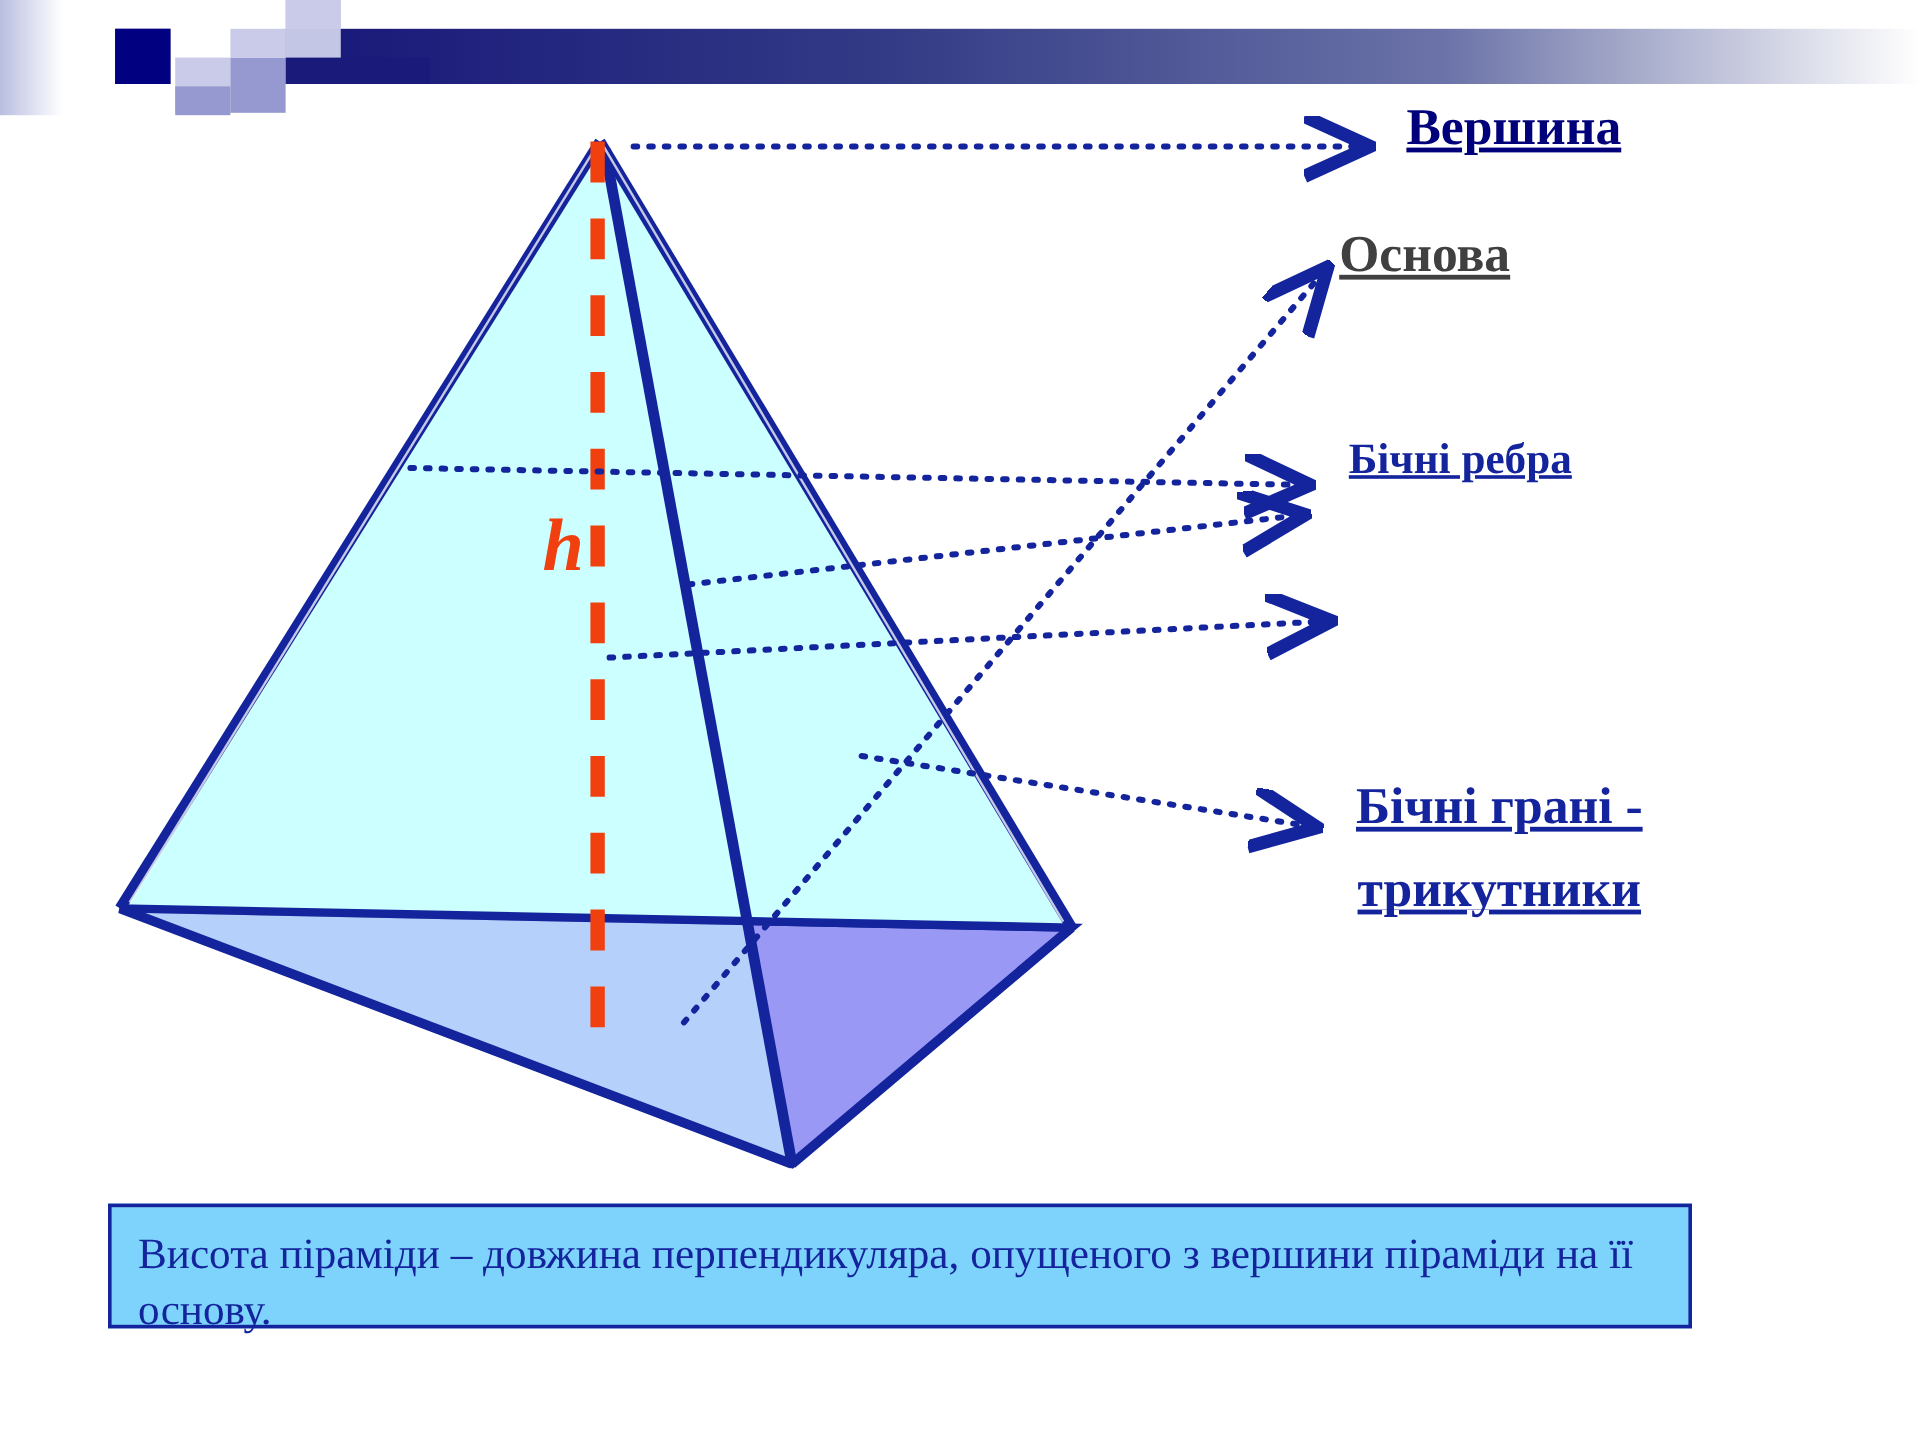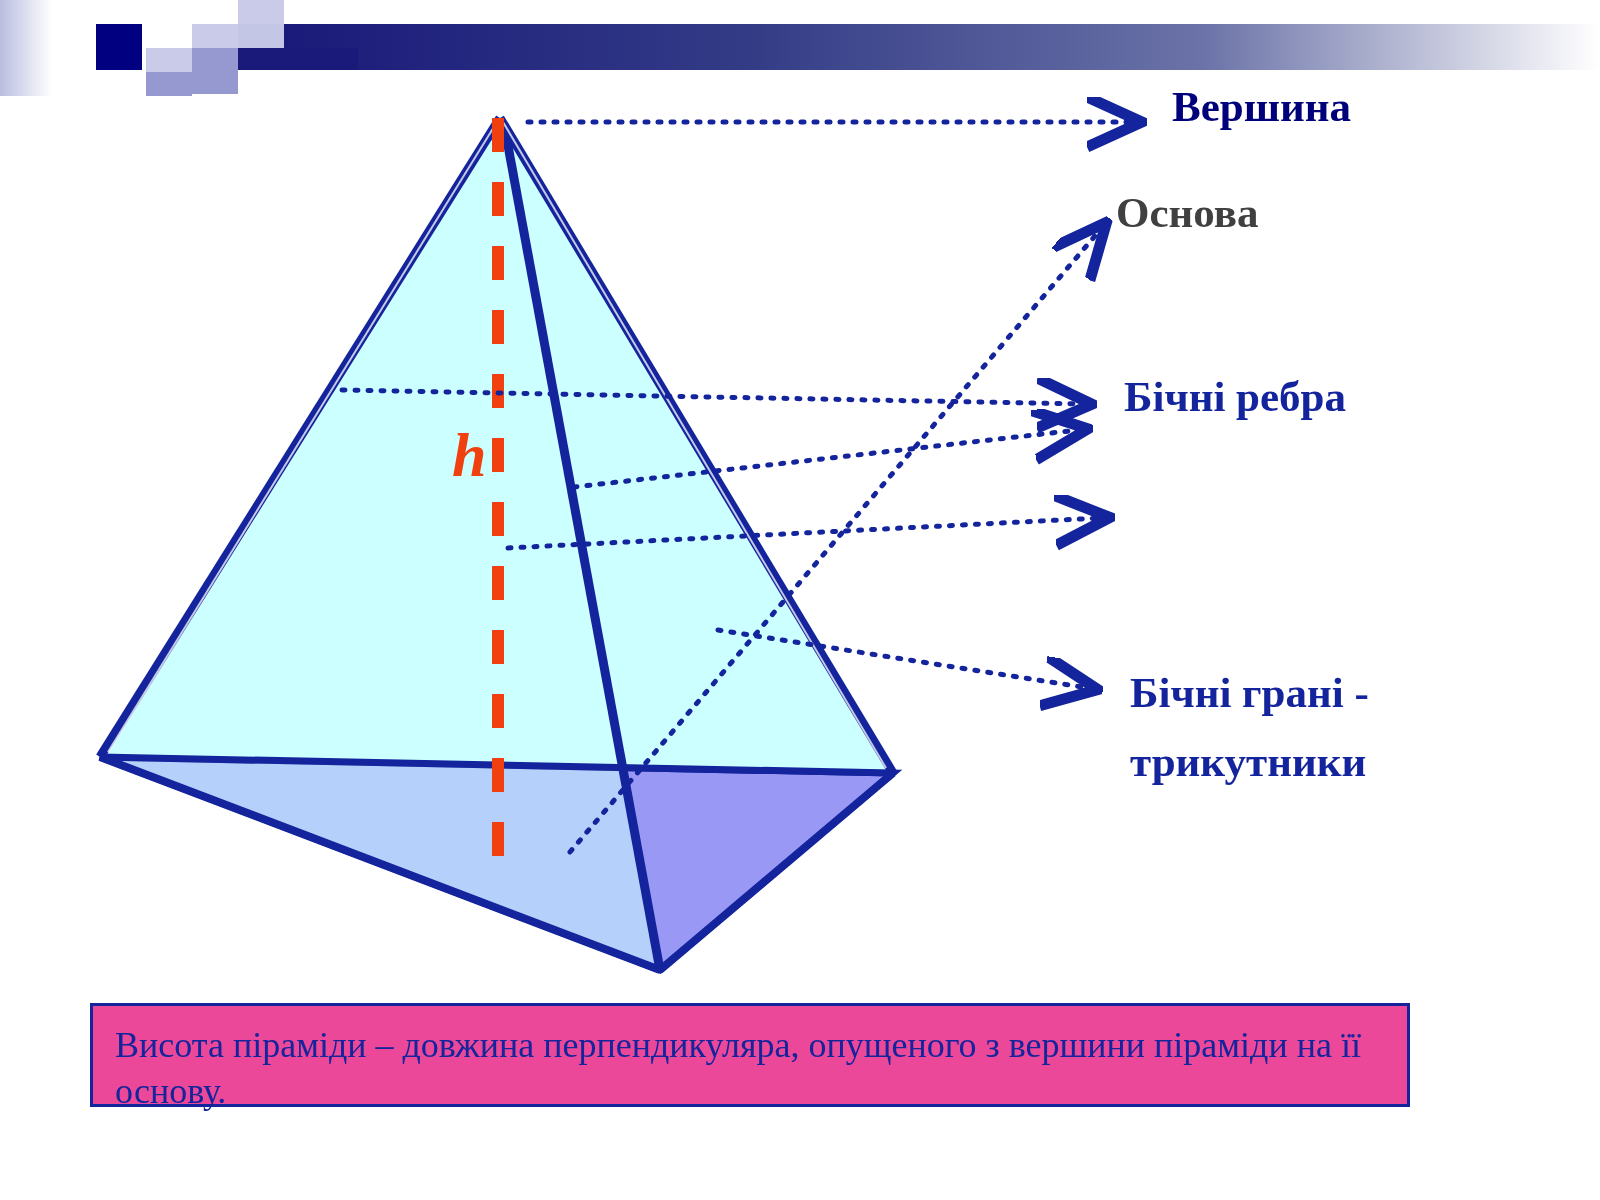--- a/index.html
+++ b/index.html
@@ -37,48 +37,49 @@
     height: 1200px;
   }
 
   
   .label {
     position: absolute;
     font-family: "Liberation Serif", "DejaVu Serif", serif;
     font-weight: bold;
     white-space: pre;
     line-height: 1.08;
+    text-decoration: underline;
   }
   #label-vertex   { left: 1172px; top: 84px;  font-size: 43px; color: #00007a; }
   #label-base     { left: 1116px; top: 190px; font-size: 43px; color: #404040; }
-  #label-edges    { left: 1124px; top: 374px; font-size: 43px; color: #14249c; }
+  #label-edges    { left: 1124px; top: 363px; font-size: 36px; color: #14249c; }
   #label-height   { left: 1116px; top: 488px; font-size: 43px; color: #9c2208; }
   #label-height .hsym { font-style: italic; }
-  #label-faces    { left: 1130px; top: 670px; font-size: 43px; color: #14249c; }
+  #label-faces    { left: 1130px; top: 650px; font-size: 43px; color: #14249c; text-align: center; }
   #label-faces .l2 { display:block;margin-top:23px; }
 
   .h-marker {
     position: absolute;
     left: 452px;
     top: 420px;
     font-size: 62px;
     font-style: italic;
     font-weight: bold;
     color: #f04010;
     font-family: "Liberation Serif", "DejaVu Serif", serif;
   }
 
   
   #definition-box {
     position: absolute;
     left: 90px;
     top: 1003px;
     width: 1320px;
     height: 104px;
-    background: #ec4899;
+    background: #7dd3fc;
     border: 3px solid #14249c;
     box-sizing: border-box;
     padding: 16px 22px 0 22px;
   }
   #definition-text {
     font-family: "Liberation Serif", "DejaVu Serif", serif;
     font-size: 36px;
     color: #14249c;
     line-height: 1.28;
     white-space: pre-wrap;

